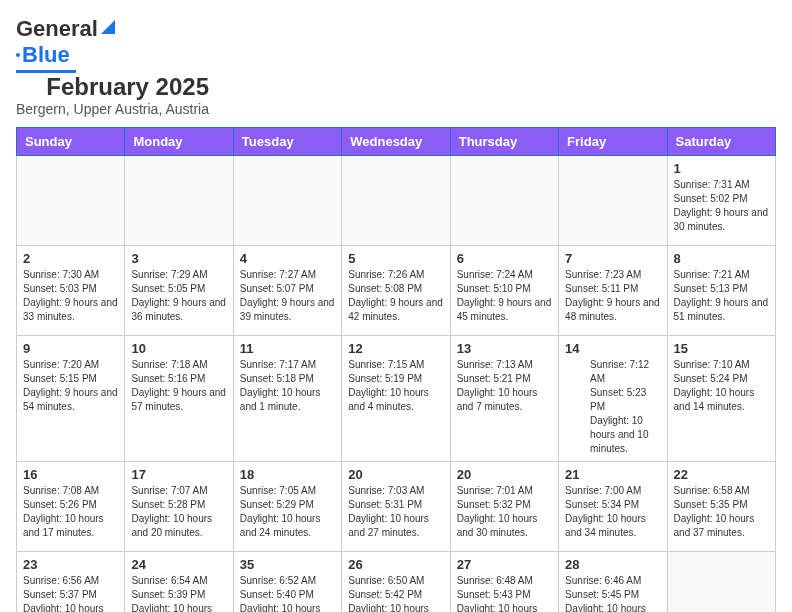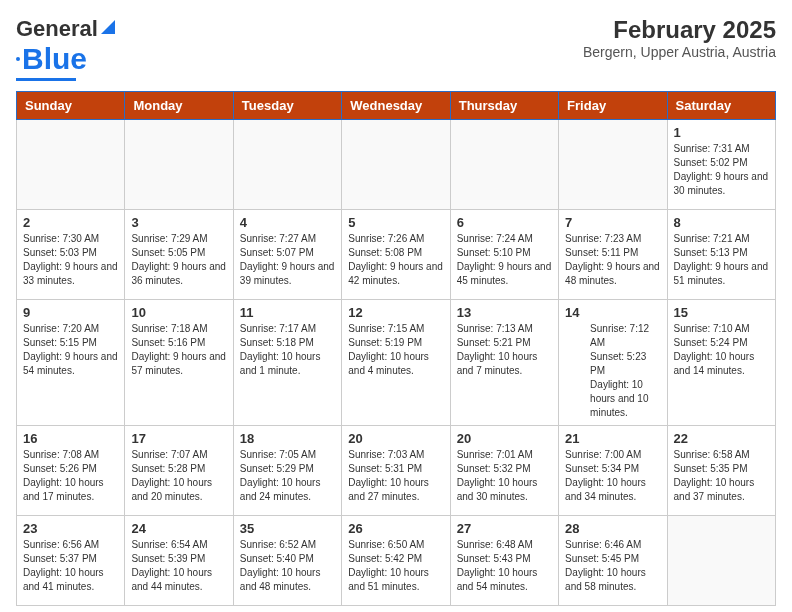--- a/index.html
+++ b/index.html
@@ -8,20 +8,21 @@
       background: #fff;
       width: 792px;
       min-height: 612px;
       padding: 16px;
     }
     .header {
       display: flex;
       justify-content: space-between;
       align-items: flex-start;
       margin-bottom: 10px;
+      flex-direction: column;
     }
     .logo {
       display: flex;
       flex-direction: column;
       align-items: flex-start;
     }
     .logo-line {
       width: 60px;
       height: 3px;
       background: #1a73e8;
@@ -38,21 +39,21 @@
     .subtitle {
       font-size: 14px;
       color: #555;
     }
     .calendar {
       width: 100%;
       border-collapse: collapse;
       border: 1px solid #ccc;
     }
     .calendar th {
-      background-color: #c2410c;
+      background-color: #8b5cf6;
       color: white;
       text-align: left;
       padding: 6px 8px;
       font-size: 13px;
       font-weight: bold;
       border: 1px solid #2a6bc5;
     }
     .calendar td {
       vertical-align: top;
       padding: 5px 6px;
@@ -91,21 +92,21 @@
 <div class="header">
   <div class="logo">
     <div class="logo-wrapper">
       <span style="font-size:22px;font-weight:bold;color:#333;">General</span>
       <svg width="18" height="18" viewBox="0 0 18 18" style="margin-left:1px;margin-top:-4px;">
         <polygon points="2,16 16,16 16,2" fill="#1a73e8"></polygon>
       </svg>
     </div>
     <div style="display:flex;align-items:center;">
       <div style="width:4px;height:4px;background:#1a73e8;border-radius:50%;margin-right:2px;"></div>
-      <span style="font-size:30px;font-weight:bold;color:#1a73e8;">Blue</span>
+      <span style="font-size:22px;font-weight:bold;color:#1a73e8;">Blue</span>
     </div>
     <div class="logo-line"></div>
   </div>
   <div class="title-section">
     <div class="main-title">February 2025</div>
     <div class="subtitle">Bergern, Upper Austria, Austria</div>
   </div>
 </div>
 
 <table class="calendar">

